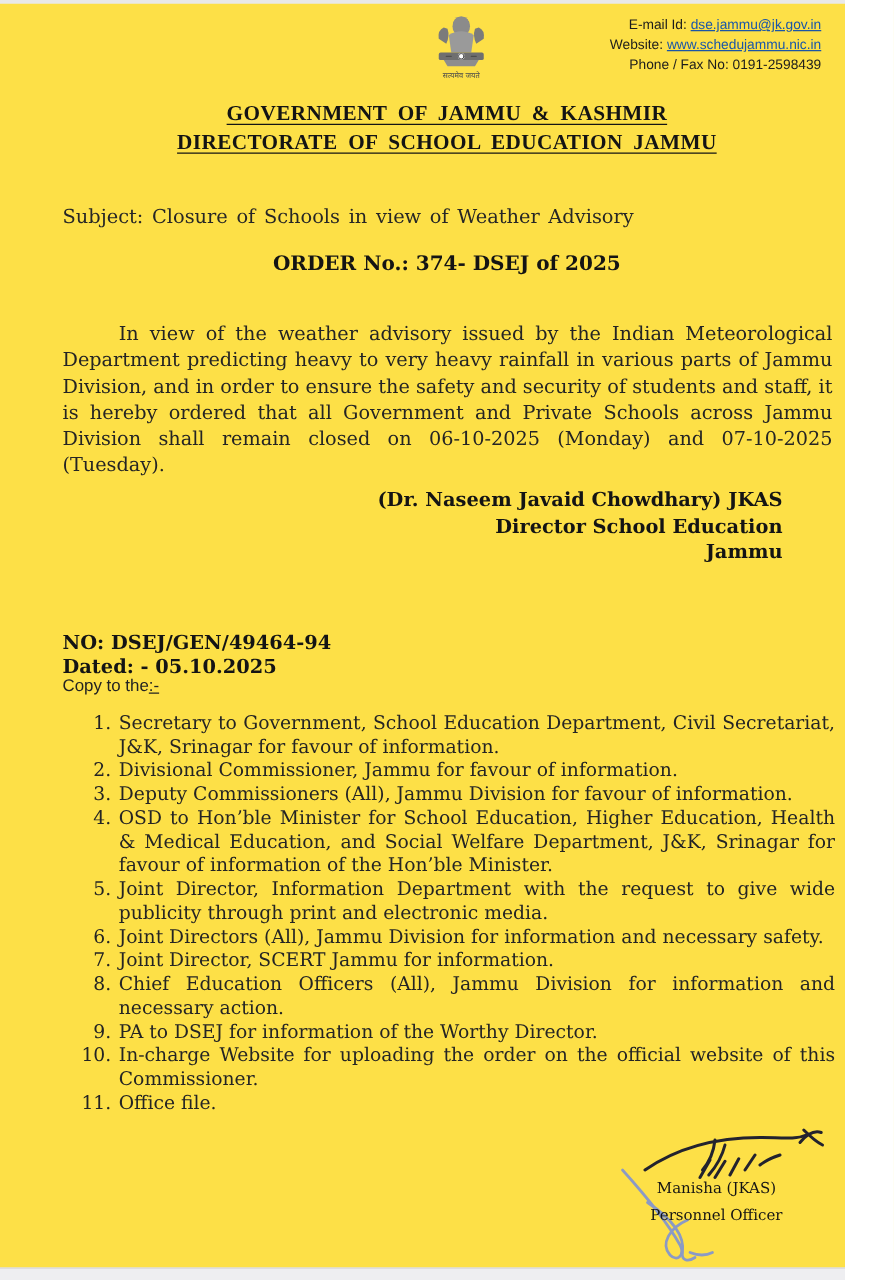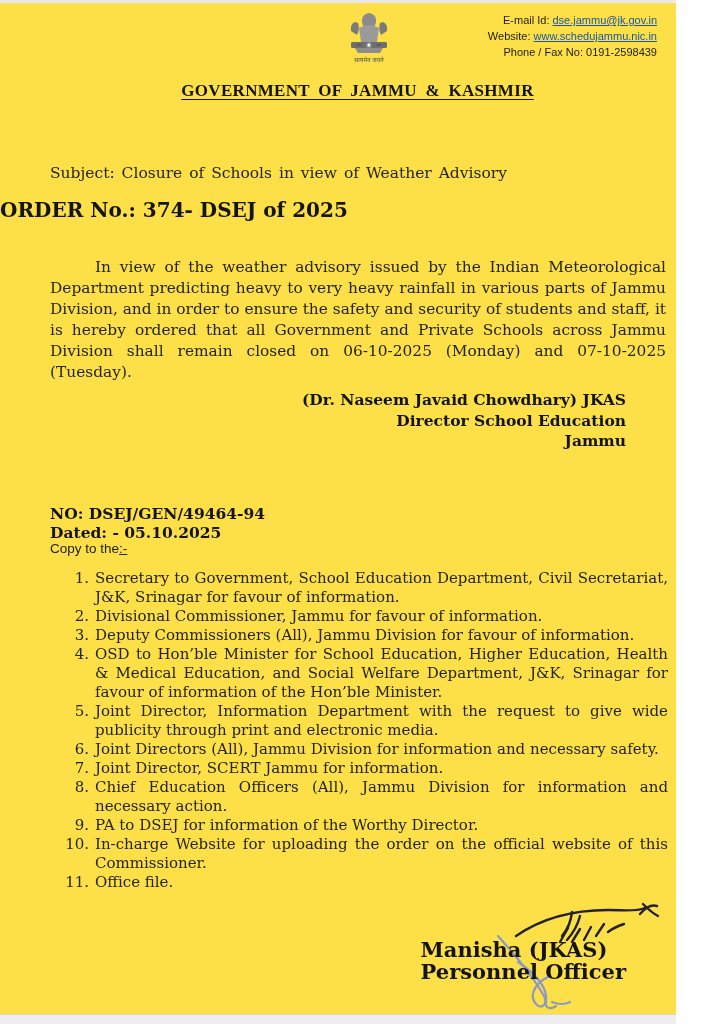--- a/index.html
+++ b/index.html
@@ -24,22 +24,22 @@
   }
   .contact a{color:#1a56a8;text-decoration:underline;cursor:pointer;}
 
   
   .title{position:absolute;left:0;top:79px;width:715px;text-align:center;
     font-weight:bold;font-size:17px;line-height:23px;letter-spacing:.3px;word-spacing:4px;color:#141414;font-family:Liberation Serif, serif;}
   .title .tline{text-decoration:underline;text-underline-offset:3px;}
 
   .subject{position:absolute;left:50px;top:164px;font-size:15.5px;color:#262626;word-spacing:2px;}
 
-  .orderblock{position:absolute;left:0;top:201px;width:715px;
-    font-weight:bold;font-size:20px;line-height:19px;color:#141414;}
+  .orderblock{position:absolute;left:0;top:201px;width:715px;text-align:center;
+    font-weight:bold;font-size:16px;line-height:19px;color:#141414;}
 
   .bodypara{
     position:absolute;left:50px;top:257px;width:616px;
     font-size:15.4px;line-height:21px;text-align:justify;text-indent:45px;color:#242424;
   }
 
   .sigblock{
     position:absolute;right:50px;top:390px;text-align:right;
     font-weight:bold;font-size:15.5px;line-height:20.5px;color:#141414;
   }
@@ -67,22 +67,22 @@
   }
   .copylist li::before{
     content:counter(copy) ".";
     position:absolute;left:0;top:0;width:39px;text-align:right;
   }
 
   
   .handsig{position:absolute;left:512px;top:896px;width:150px;height:58px;}
   .bluepen{position:absolute;left:492px;top:928px;width:90px;height:90px;}
   .footer-sig{
-    position:absolute;right:50px;top:939px;text-align:left;
-    font-weight:bold;font-size:21px;line-height:22px;color:#141414;
+    position:absolute;right:50px;top:939px;text-align:center;
+    font-weight:normal;font-size:12px;line-height:22px;color:#141414;
   }
 </style>
 </head>
 <body>
 
 <div class="page">
 
   <div class="edge-strip-top"></div>
 
   <svg class="emblem" viewBox="0 0 52 58" xmlns="http://www.w3.org/2000/svg">
@@ -111,20 +111,21 @@
       <span>E-mail Id: </span><a>dse.jammu@jk.gov.in</a>
     </div>
     <div>
       <span>Website: </span><a>www.schedujammu.nic.in</a>
     </div>
     <div>Phone / Fax No: 0191-2598439</div>
   </div>
 
   <div class="title">
     <div class="tline">GOVERNMENT OF JAMMU &amp; KASHMIR</div>
+    <div class="tline">DIRECTORATE OF SCHOOL EDUCATION JAMMU</div>
   </div>
 
   <div class="subject">Subject: Closure of Schools in view of Weather Advisory</div>
 
   <div class="orderblock">
     <div>ORDER No.: 374- DSEJ of 2025</div>
   </div>
 
   <div class="bodypara">In view of the weather advisory issued by the Indian Meteorological Department predicting heavy to very heavy rainfall in various parts of Jammu Division, and in order to ensure the safety and security of students and staff, it is hereby ordered that all Government and Private Schools across Jammu Division shall remain closed on 06-10-2025 (Monday) and 07-10-2025 (Tuesday).</div>
 

